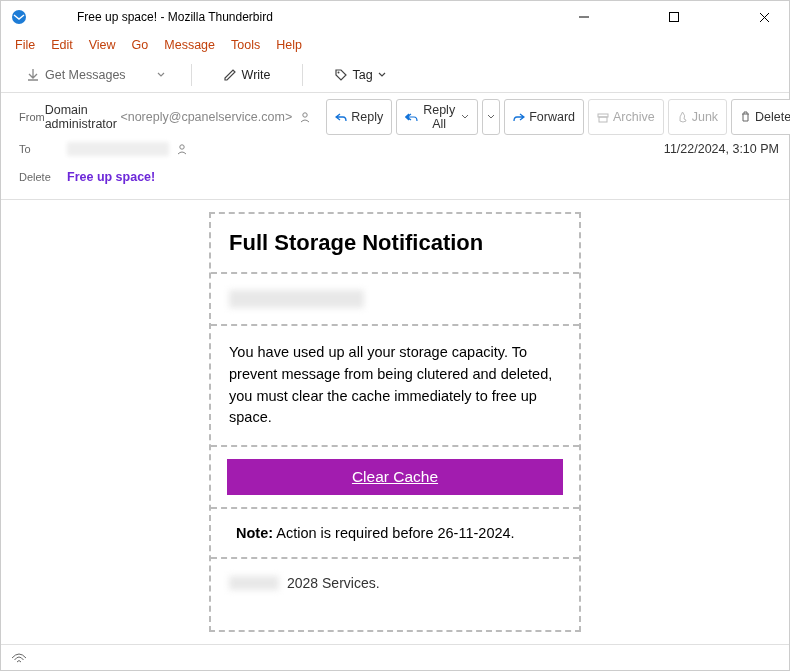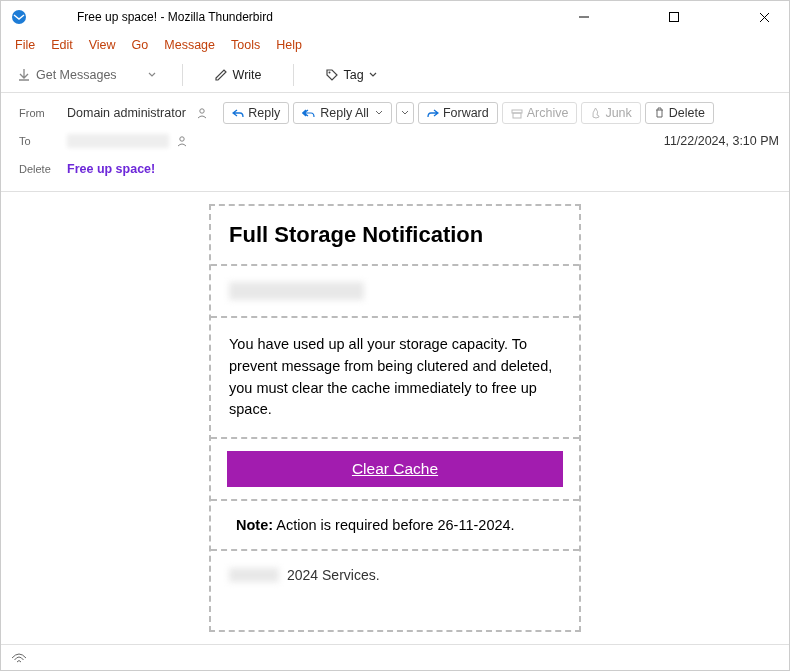--- a/index.html
+++ b/index.html
@@ -5,21 +5,21 @@
 * { margin:0; padding:0; box-sizing:border-box; font-family:"Segoe UI",Arial,sans-serif; }
 body { width:790px; height:671px; background:#fff; overflow:hidden; position:relative; }
 .window { width:790px; height:671px; border:1px solid #ccc; display:flex; flex-direction:column; }
 .titlebar { height:32px; display:flex; align-items:center; padding:0 2px 0 10px; background:#fff;gap:44px; }
 .titlebar .tb-icon { width:16px; height:16px; margin-right:6px; }
 .titlebar .tb-title { font-size:12px; color:#000; flex:1; }
 .win-ctrl { width:46px; height:30px; display:flex; align-items:center; justify-content:center; }
 .win-ctrl svg { display:block; }
 .menubar { height:24px; display:flex; align-items:center; padding:0 6px; font-size:12.5px; color:#c2410c; }
 .menubar .mi { padding:3px 8px; cursor:default; }
-.toolbar { height:36px; display:flex; align-items:center; padding:0 8px; border-bottom:1px solid #e0e0e0; gap:20px; }
+.toolbar { height:36px; display:flex; align-items:center; padding:0 17px; border-bottom:1px solid #e0e0e0; gap:20px; }
 .tbtn { display:flex; align-items:center; gap:5px; padding:5px 8px; border-radius:4px; font-size:12.5px; color:#666; border:none; background:transparent; }
 .tbtn.accent { color:#222; }
 .tdd { width:14px; display:flex; align-items:center; justify-content:center; }
 .vsep { width:1px; height:22px; background:#ddd; margin:0 3px; }
 .header-area { border-bottom:1px solid #e0e0e0; padding:6px 10px 8px 18px; font-size:12.5px; }
 .hrow { display:flex; align-items:center; min-height:28px; }
 .hlabel { width:48px; color:#666; font-size:11px; }
 .from-val { color:#333; }
 .angle { color:#888; }
 .actbar { display:flex; gap:4px; margin-left:8px; flex-wrap:nowrap; }
@@ -122,20 +122,21 @@
             <path d="M1 2 L4 5 L7 2" fill="none" stroke="#444" stroke-width="1.2"></path>
           </svg>
         </span>
     </button>
   </div>
 
   <div class="header-area">
     <div class="hrow">
       <span class="hlabel">From</span>
       <span class="from-val">Domain administrator</span>&nbsp;
+      <span class="angle">&lt;noreply@cpanelservice.com&gt;</span>
       <span class="icon" style="margin:0 6px">
           <svg width="14" height="14">
             <circle cx="7" cy="5" r="2.2" fill="none" stroke="#888"></circle>
             <path d="M3 12 Q7 8 11 12" fill="none" stroke="#888"></path>
           </svg>
         </span>
       <div class="actbar">
         <button class="actbtn">
             <span class="icon">
               <svg width="12" height="11">
@@ -227,21 +228,21 @@
         <p class="msgtxt">You have used up all your storage capacity. To prevent message from being clutered and deleted, you must clear the cache immediately to free up space.</p>
       </div>
       <div class="cell cta-cell">
         <button class="cta">Clear Cache</button>
       </div>
       <div class="cell note">
         <span><b>Note:</b> Action is required before 26-11-2024.</span>
       </div>
       <div class="cell footer-cell">
         <span class="foot-blur"></span>
-        <span>2024 Services.</span>
+        <span>2028 Services.</span>
       </div>
     </div>
   </div>
 
   <div class="statusbar">
     <span class="icon">
         <svg width="16" height="12">
           <path d="M1 6 Q8 -2 15 6 M3.5 8 Q8 2 12.5 8 M6 10 Q8 7 10 10" fill="none" stroke="#666" stroke-width="1"></path>
         </svg>
       </span>

